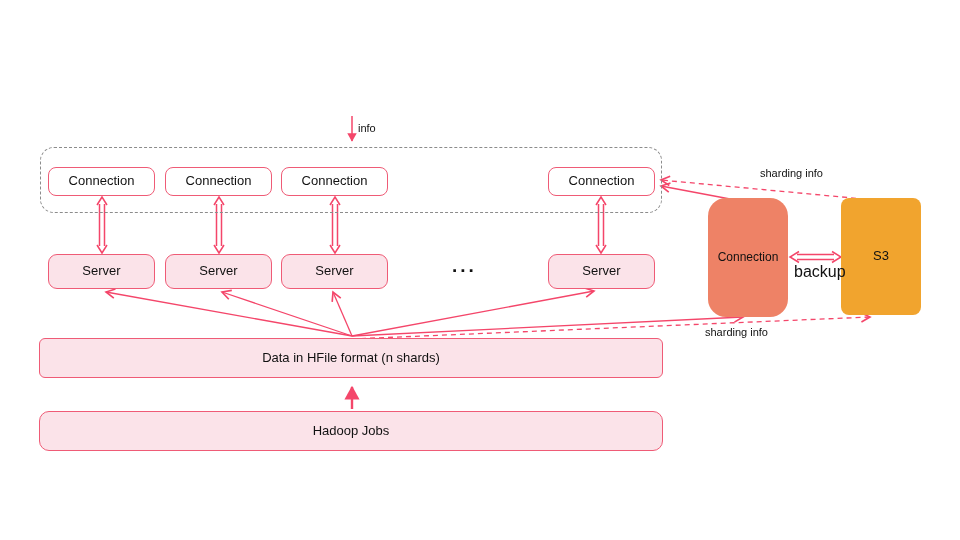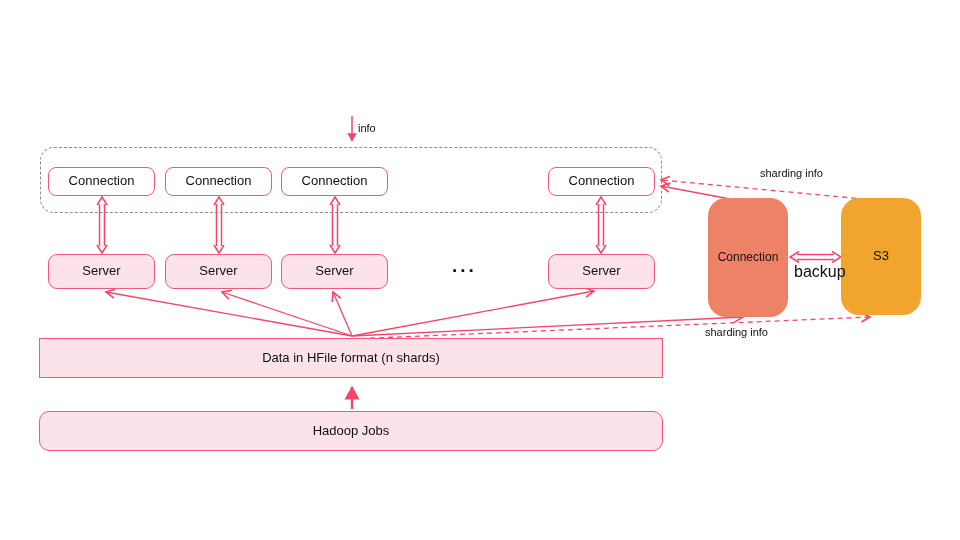--- a/index.html
+++ b/index.html
@@ -25,21 +25,21 @@
   .edge.dash{stroke-dasharray:5 4;}
   .mk-open{stroke:var(--edge);fill:none;stroke-width:1.4;}
   .mk-fill{fill:var(--edge);stroke:none;}
   .node{position:absolute;display:flex;align-items:center;justify-content:center;
         text-align:center;font-size:13px;line-height:1.15;}
   .client{background:var(--accent);border-radius:8px;font-size:14.5px;}
   .lightbox{background:var(--box-fill-light);border:1.5px solid var(--box-border);border-radius:9px;}
   .whitebox{background:var(--background);border:1.5px solid var(--box-border);border-radius:8px;}
   .group-dashed{position:absolute;border:1.5px dashed var(--dashed-border);border-radius:14px;background:transparent;}
   .zk{background:var(--zookeeper-fill);border-radius:18px;font-size:12px;}
-  .s3{background:var(--s3-fill);border-radius:18px;font-size:13px;}
+  .s3{background:var(--s3-fill);border-radius:8px;font-size:13px;}
   .edge-label{position:absolute;font-size:11px;color:var(--text);white-space:nowrap;}
   .edge-label.md{font-size:16px;}
   .ellipsis{position:absolute;font-size:19px;letter-spacing:3px;color:var(--text);font-weight:bold;}
 </style>
 </head>
 <body>
 
 <div class="stage">
 
   <svg class="edges" width="960" height="540" viewBox="0 0 960 540">
@@ -116,21 +116,21 @@
 
   <div class="ellipsis" style="left:452px;top:255px;">...</div>
 
   <div class="node zk" style="left:708px;top:198px;width:80px;height:119px;">
     <span>Connection</span>
   </div>
   <div class="node s3" style="left:841px;top:198px;width:80px;height:117px;">
     <span>S3</span>
   </div>
 
-  <div class="node lightbox" style="left:39px;top:338px;width:624px;height:40px;border-radius:0;">
+  <div class="node lightbox" style="left:39px;top:338px;width:624px;height:40px;border-radius:6px;">
     <span>Data in HFile format (n shards)</span>
   </div>
   <div class="node lightbox" style="left:39px;top:411px;width:624px;height:40px;border-radius:10px;text-align:center;">
     <span>Hadoop Jobs</span>
   </div>
 
   <div class="edge-label" style="left:358px;top:122px;">info</div>
   <div class="edge-label" style="left:760px;top:167px;">sharding info</div>
   <div class="edge-label md" style="left:794px;top:263px;">backup</div>
   <div class="edge-label" style="left:705px;top:326px;">sharding info</div>

